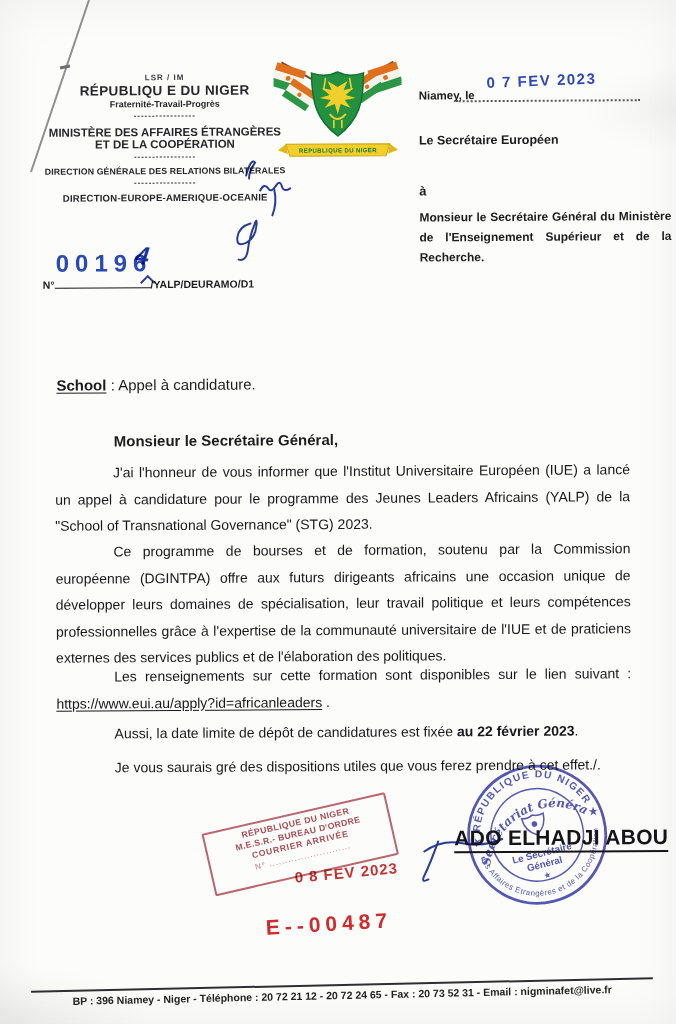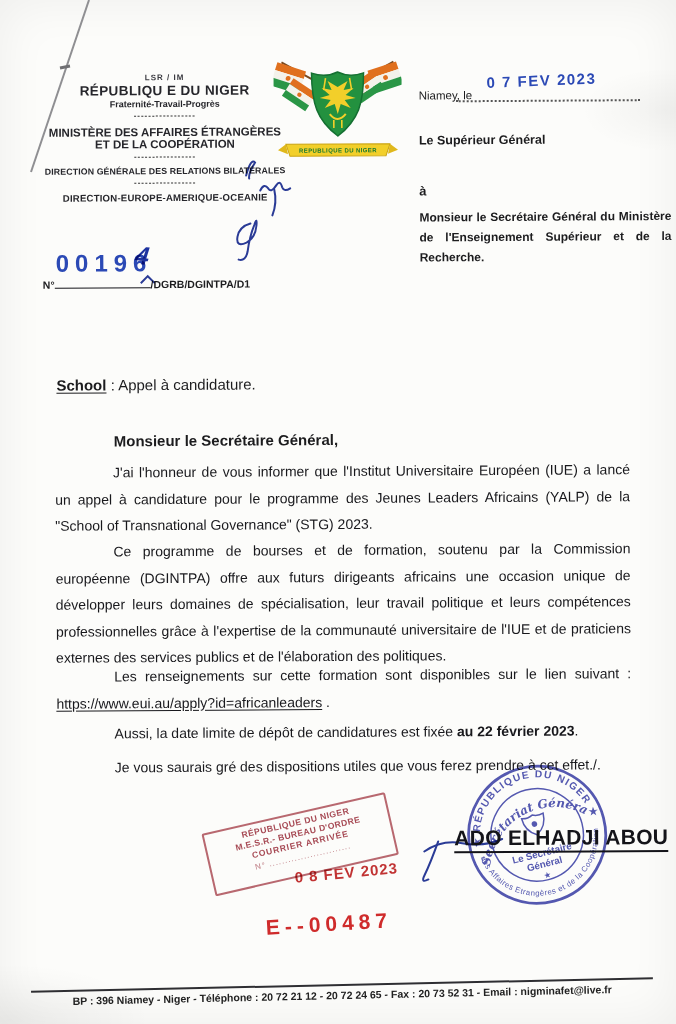--- a/index.html
+++ b/index.html
@@ -24,21 +24,21 @@
   .hl .ref    { font-size:8px;  font-weight:bold; letter-spacing:1px; color:#3a3a40;}
   .hl .country{ font-size:13.5px; font-weight:bold; letter-spacing:.4px; margin-top:1px;}
   .hl .motto  { font-size:9px;  font-weight:bold; margin-top:1px;}
   .hl .sep    { font-size:8px;  font-weight:bold; letter-spacing:1px; margin-top:2px; color:#333;}
   .hl .min1   { font-size:11.5px; font-weight:bold; margin-top:6px;}
   .hl .min2   { font-size:11.5px; font-weight:bold;}
   .hl .dir1   { font-size:8.8px; font-weight:bold; margin-top:5px; letter-spacing:.1px;}
   .hl .dir2   { font-size:9.6px; font-weight:bold; margin-top:5px; letter-spacing:.2px;}
 
   
-  .place    { left:421px; top:90px; font-size:11.5px; font-weight:normal; }
+  .place    { left:421px; top:90px; font-size:11.5px; font-weight:bold; }
   .dotline  { left:458px; top:89px; width:184px; border-bottom:2px dotted #555; height:14px; }
   .datestamp{ left:489px; top:73px; font-size:15px; font-weight:bold; color:#2b49b5;
               letter-spacing:1.5px; transform:rotate(-2deg); mix-blend-mode:multiply; }
   .sender   { left:421px; top:134px; font-size:12.5px; font-weight:bold; }
   .prep     { left:421px; top:184px; font-size:13px; font-weight:bold; }
   .recipient{ left:421px; top:208px; width:252px; font-size:12px; font-weight:bold;
               line-height:20px; text-align:justify; }
 
   
   .refnum  { left:57px;  top:248px; font-size:24px; font-weight:bold; color:#2b49b5;
@@ -160,28 +160,28 @@
         <path d="M12,88 L116,88 L112,100 L16,100 Z" fill="#f2cf2a" stroke="#c9a312" stroke-width="1"></path>
         <path d="M12,88 L4,94 L14,98 Z" fill="#e0b81c"></path>
         <path d="M116,88 L124,94 L114,98 Z" fill="#e0b81c"></path>
         <text x="64" y="96.5" text-anchor="middle" font-size="6" font-weight="bold" fill="#1b7a30" letter-spacing=".4">REPUBLIQUE DU NIGER</text>
       </g>
     </svg>
 
     <div class="abs place">Niamey, le</div>
     <div class="abs dotline"></div>
     <div class="abs datestamp">0 7  FEV  2023</div>
-    <div class="abs sender">Le Supérieur Général</div>
+    <div class="abs sender">Le Secrétaire Européen</div>
     <div class="abs prep">à</div>
     <div class="abs recipient">Monsieur le Secrétaire Général du Ministère de l'Enseignement Supérieur et de la Recherche.</div>
 
     <div class="abs refnum">00196</div>
     <div class="abs refhand">4</div>
     <div class="abs refline">
-      <span>N°</span><span class="blank"></span><span>/DGRB/DGINTPA/D1</span>
+      <span>N°</span><span class="blank"></span><span>/YALP/DEURAMO/D1</span>
     </div>
 
     <div class="abs subject">
       <span class="lab">School</span><span> : Appel à candidature.</span>
     </div>
 
     <div class="abs salut">Monsieur le Secrétaire Général,</div>
     <p class="abs para p1">J'ai l'honneur de vous informer que l'Institut Universitaire Européen (IUE) a lancé un appel à candidature pour le programme des Jeunes Leaders Africains (YALP) de la "School of Transnational Governance" (STG) 2023.</p>
     <p class="abs para p2">Ce programme de bourses et de formation, soutenu par la Commission européenne (DGINTPA) offre aux futurs dirigeants africains une occasion unique de développer leurs domaines de spécialisation, leur travail politique et leurs compétences professionnelles grâce à l'expertise de la communauté universitaire de l'IUE et de praticiens externes des services publics et de l'élaboration des politiques.</p>
     <p class="abs para p3"><span>Les renseignements sur cette formation sont disponibles sur le lien suivant : </span><span class="link">https://www.eui.au/apply?id=africanleaders</span><span> .</span></p>

